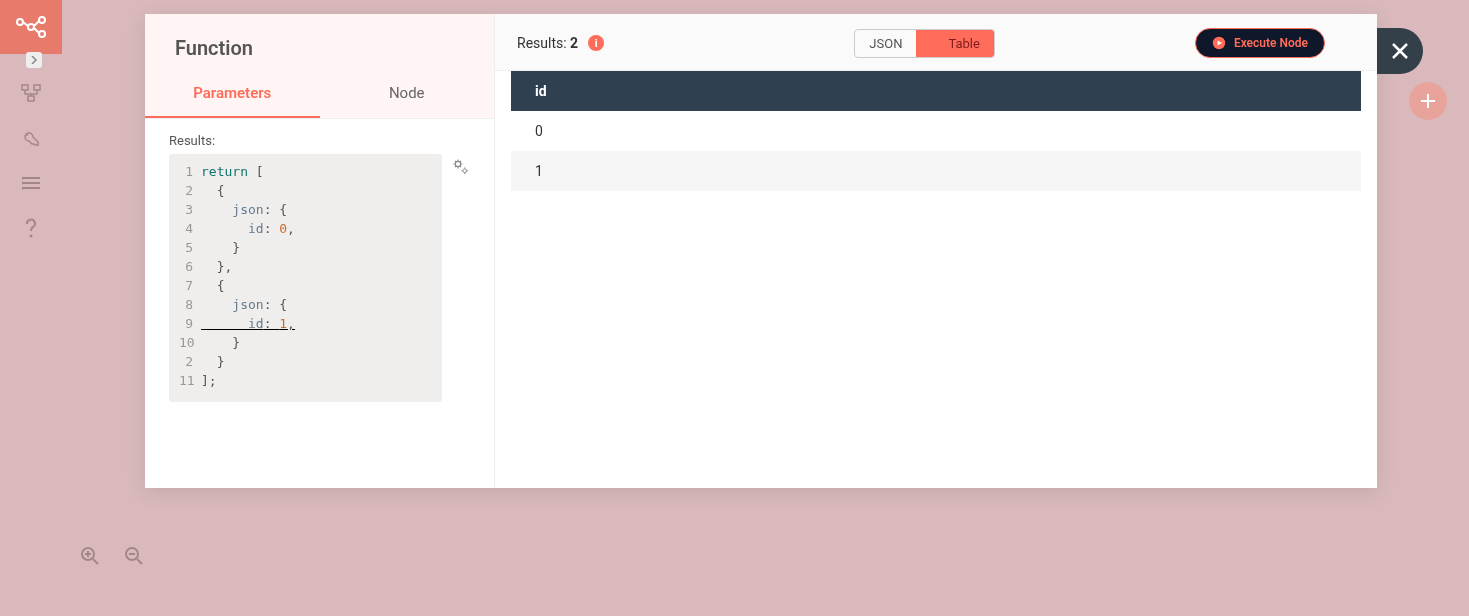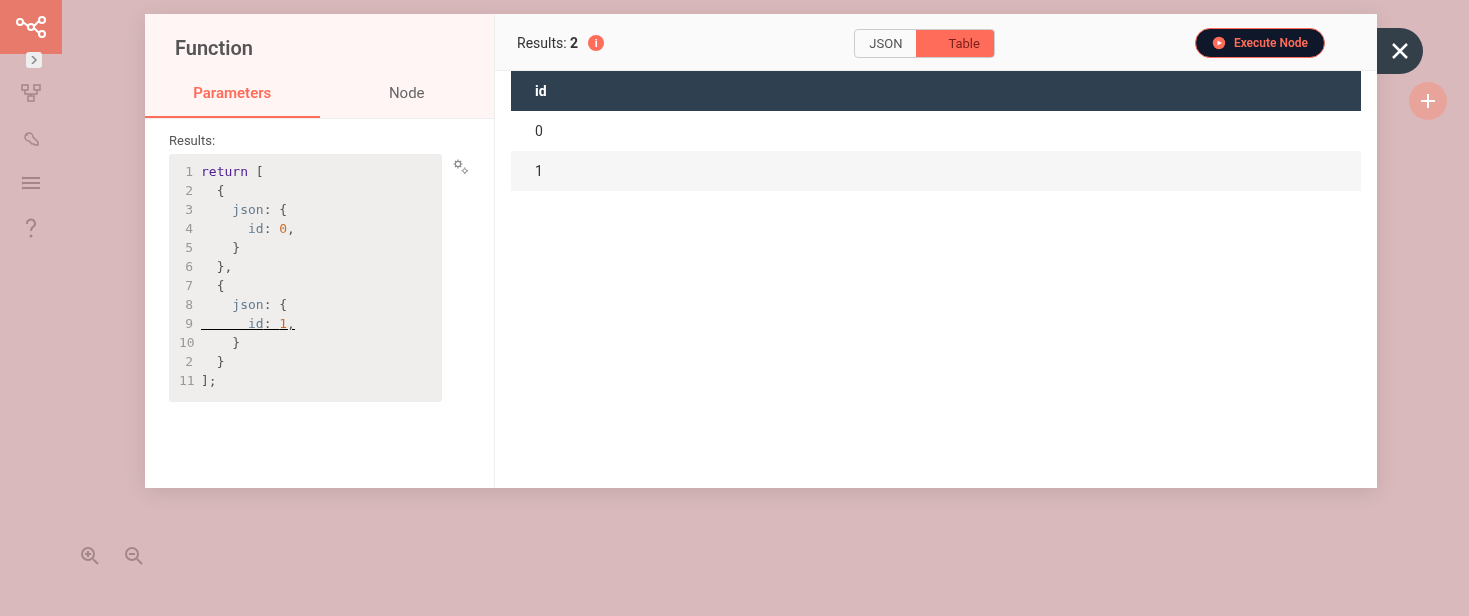--- a/index.html
+++ b/index.html
@@ -138,21 +138,21 @@
   line-height: 19px;
 }
 .code-line { display:flex; }
 .gutter {
   width: 22px;
   color: #999;
   text-align:right;
   padding-right:8px;
   user-select:none;
 }
-.tok-key { color:#4c1d95; }
+.tok-key { color:#0f766e; }
 .tok-prop { color:#647b8f; }
 .tok-punc { color:#555;}
 .tok-num { color:#c76b29;}
 .gear-btn { color:#888; padding-top:4px; cursor:pointer;}
 
 .right-panel {
   flex:1;
   display:flex;
   flex-direction:column;
 }

